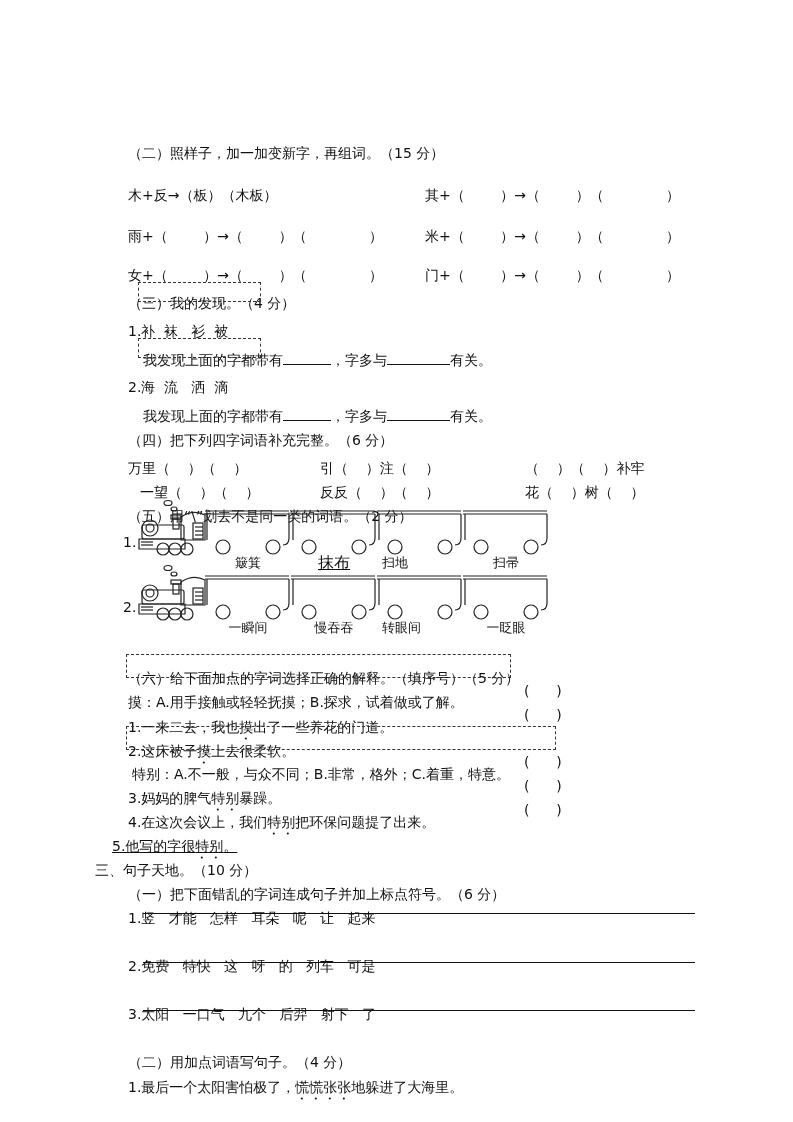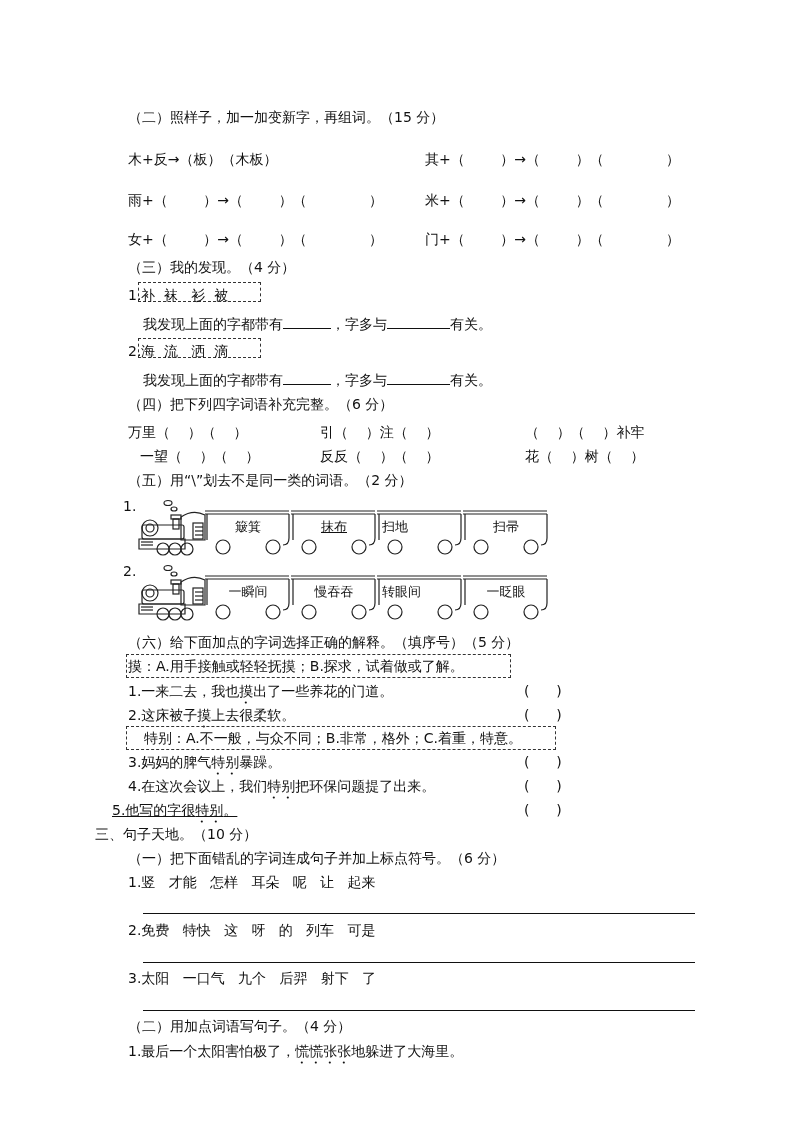--- a/index.html
+++ b/index.html
@@ -1,21 +1,21 @@
 <!DOCTYPE html>
 <html><head>
 <meta charset="utf-8">
 <style>
   html, body { margin: 0; padding: 0; background: #ffffff; }
   body {
     width: 793px; height: 1122px; position: relative; overflow: hidden;
     font-family: "DejaVu Sans", "Liberation Serif", sans-serif;
     color: #111111; font-size: 14px;
   }
-  .abs { position: absolute; white-space: nowrap; line-height: 18px; }
+  .abs { position: absolute; white-space: nowrap; line-height: 18px; margin-top: 36px; }
   .heading { font-size: 14px; }
   .row { font-size: 14px; }
   .dashed-box {
     position: absolute; border: 1px dashed #333; height: 20px; box-sizing: border-box;
   }
   .blank { display: inline-block; border-bottom: 1px solid #111; height: 14px; vertical-align: baseline; }
   .answer-line { position: absolute; height: 0; border-top: 1.3px solid #111; }
   .dot { text-emphasis: dot; -webkit-text-emphasis: dot; text-emphasis-position: under; -webkit-text-emphasis-position: under; }
   .train { position: absolute; }
   .ans-paren { position: absolute; white-space: pre; font-size: 14px; line-height: 18px; }
@@ -120,21 +120,21 @@
     <g>
       <line x1="330" y1="16" x2="414" y2="16"></line>
         <line x1="330" y1="19" x2="414" y2="19"></line>
       <path d="M332 19 L332 45 M414 19 L414 43 Q414 50 408 50"></path>
       <circle cx="348" cy="52" r="7"></circle>
         <circle cx="398" cy="52" r="7"></circle>
     </g>
   </g>
 </svg>
 <div class="abs" style="left:210px; top:518px; width:76px; text-align:center; font-size:13px;">簸箕</div>
-<div class="abs" style="left:296px; top:518px; width:76px; text-align:center; font-size:13px;text-decoration:underline;">抹布</div>
+<div class="abs" style="left:296px; top:518px; width:76px; text-align:center; font-size:16px;text-decoration:underline;">抹布</div>
 <div class="abs" style="left:382px; top:518px; width:76px; text-align:left; font-size:13px;">扫地</div>
 <div class="abs" style="left:468px; top:518px; width:76px; text-align:center; font-size:13px;">扫帚</div>
 
 <svg class="train" style="left:133px; top:562px;" width="420" height="65" viewBox="0 0 420 65">
   <g stroke="#222" fill="none" stroke-width="1.2">
     <ellipse cx="35" cy="6" rx="4" ry="2.5"></ellipse>
     <ellipse cx="41" cy="12" rx="3" ry="2"></ellipse>
     <rect x="38" y="18" width="10" height="4"></rect>
     <rect x="40" y="22" width="6" height="10"></rect>
     <path d="M48 20 Q60 12 72 18 L72 43 L48 43 Z"></path>
@@ -197,21 +197,21 @@
   <span>1.一来二去，我也</span><span class="dot">摸</span><span>出了一些养花的门道。</span>
 </div>
 <div class="ans-paren" style="left:524px; top:682px;">(      )</div>
 
 <div class="abs row" style="left:128px; top:706px;">
   <span>2.这床被子</span><span class="dot">摸</span><span>上去很柔软。</span>
 </div>
 <div class="ans-paren" style="left:524px; top:706px;">(      )</div>
 
 <div class="dashed-box" style="left:126px; top:726px; width:430px; height:24px;"></div>
-<div class="abs row" style="left:144px; top:729px;">特别：A.不一般，与众不同；B.非常，格外；C.着重，特意。</div>
+<div class="abs row" style="left:132px; top:729px;">特别：A.不一般，与众不同；B.非常，格外；C.着重，特意。</div>
 
 <div class="abs row" style="left:128px; top:753px;">
   <span>3.妈妈的脾气</span><span class="dot">特别</span><span>暴躁。</span>
 </div>
 <div class="ans-paren" style="left:524px; top:753px;">(      )</div>
 
 <div class="abs row" style="left:128px; top:777px;text-align:center;">
   <span>4.在这次会议上，我们</span><span class="dot">特别</span><span>把环保问题提了出来。</span>
 </div>
 <div class="ans-paren" style="left:524px; top:777px;">(      )</div>

